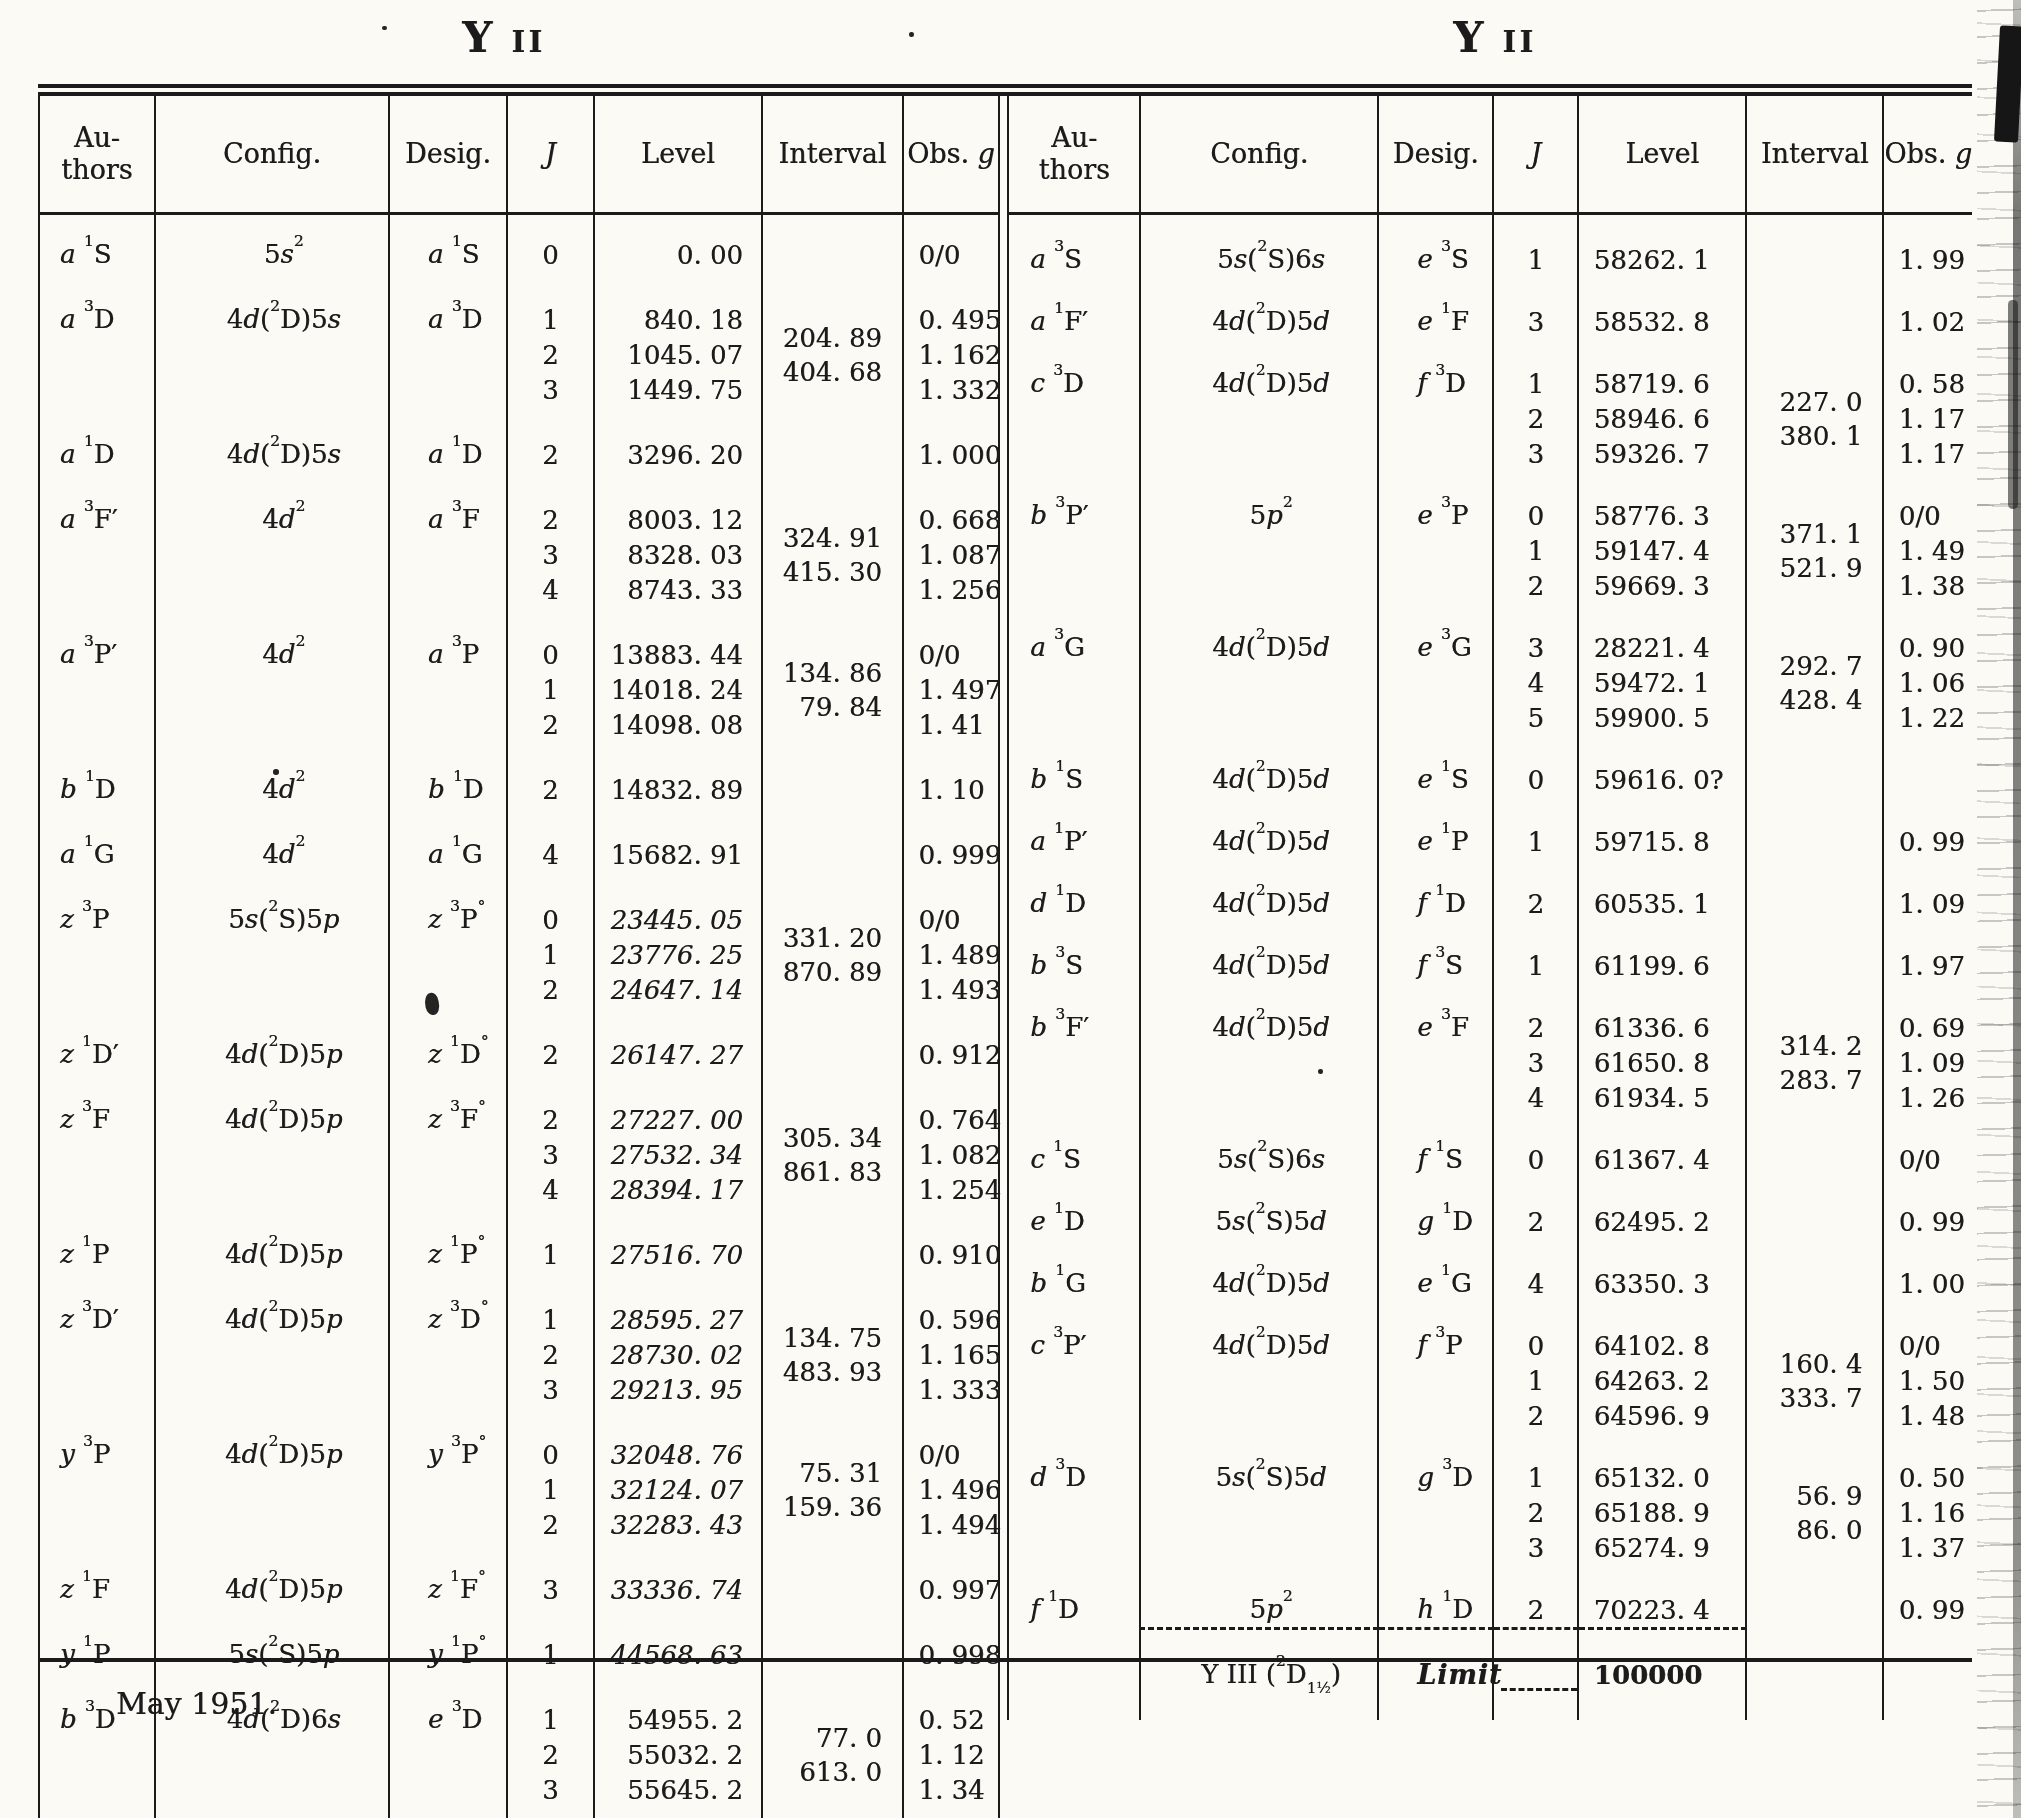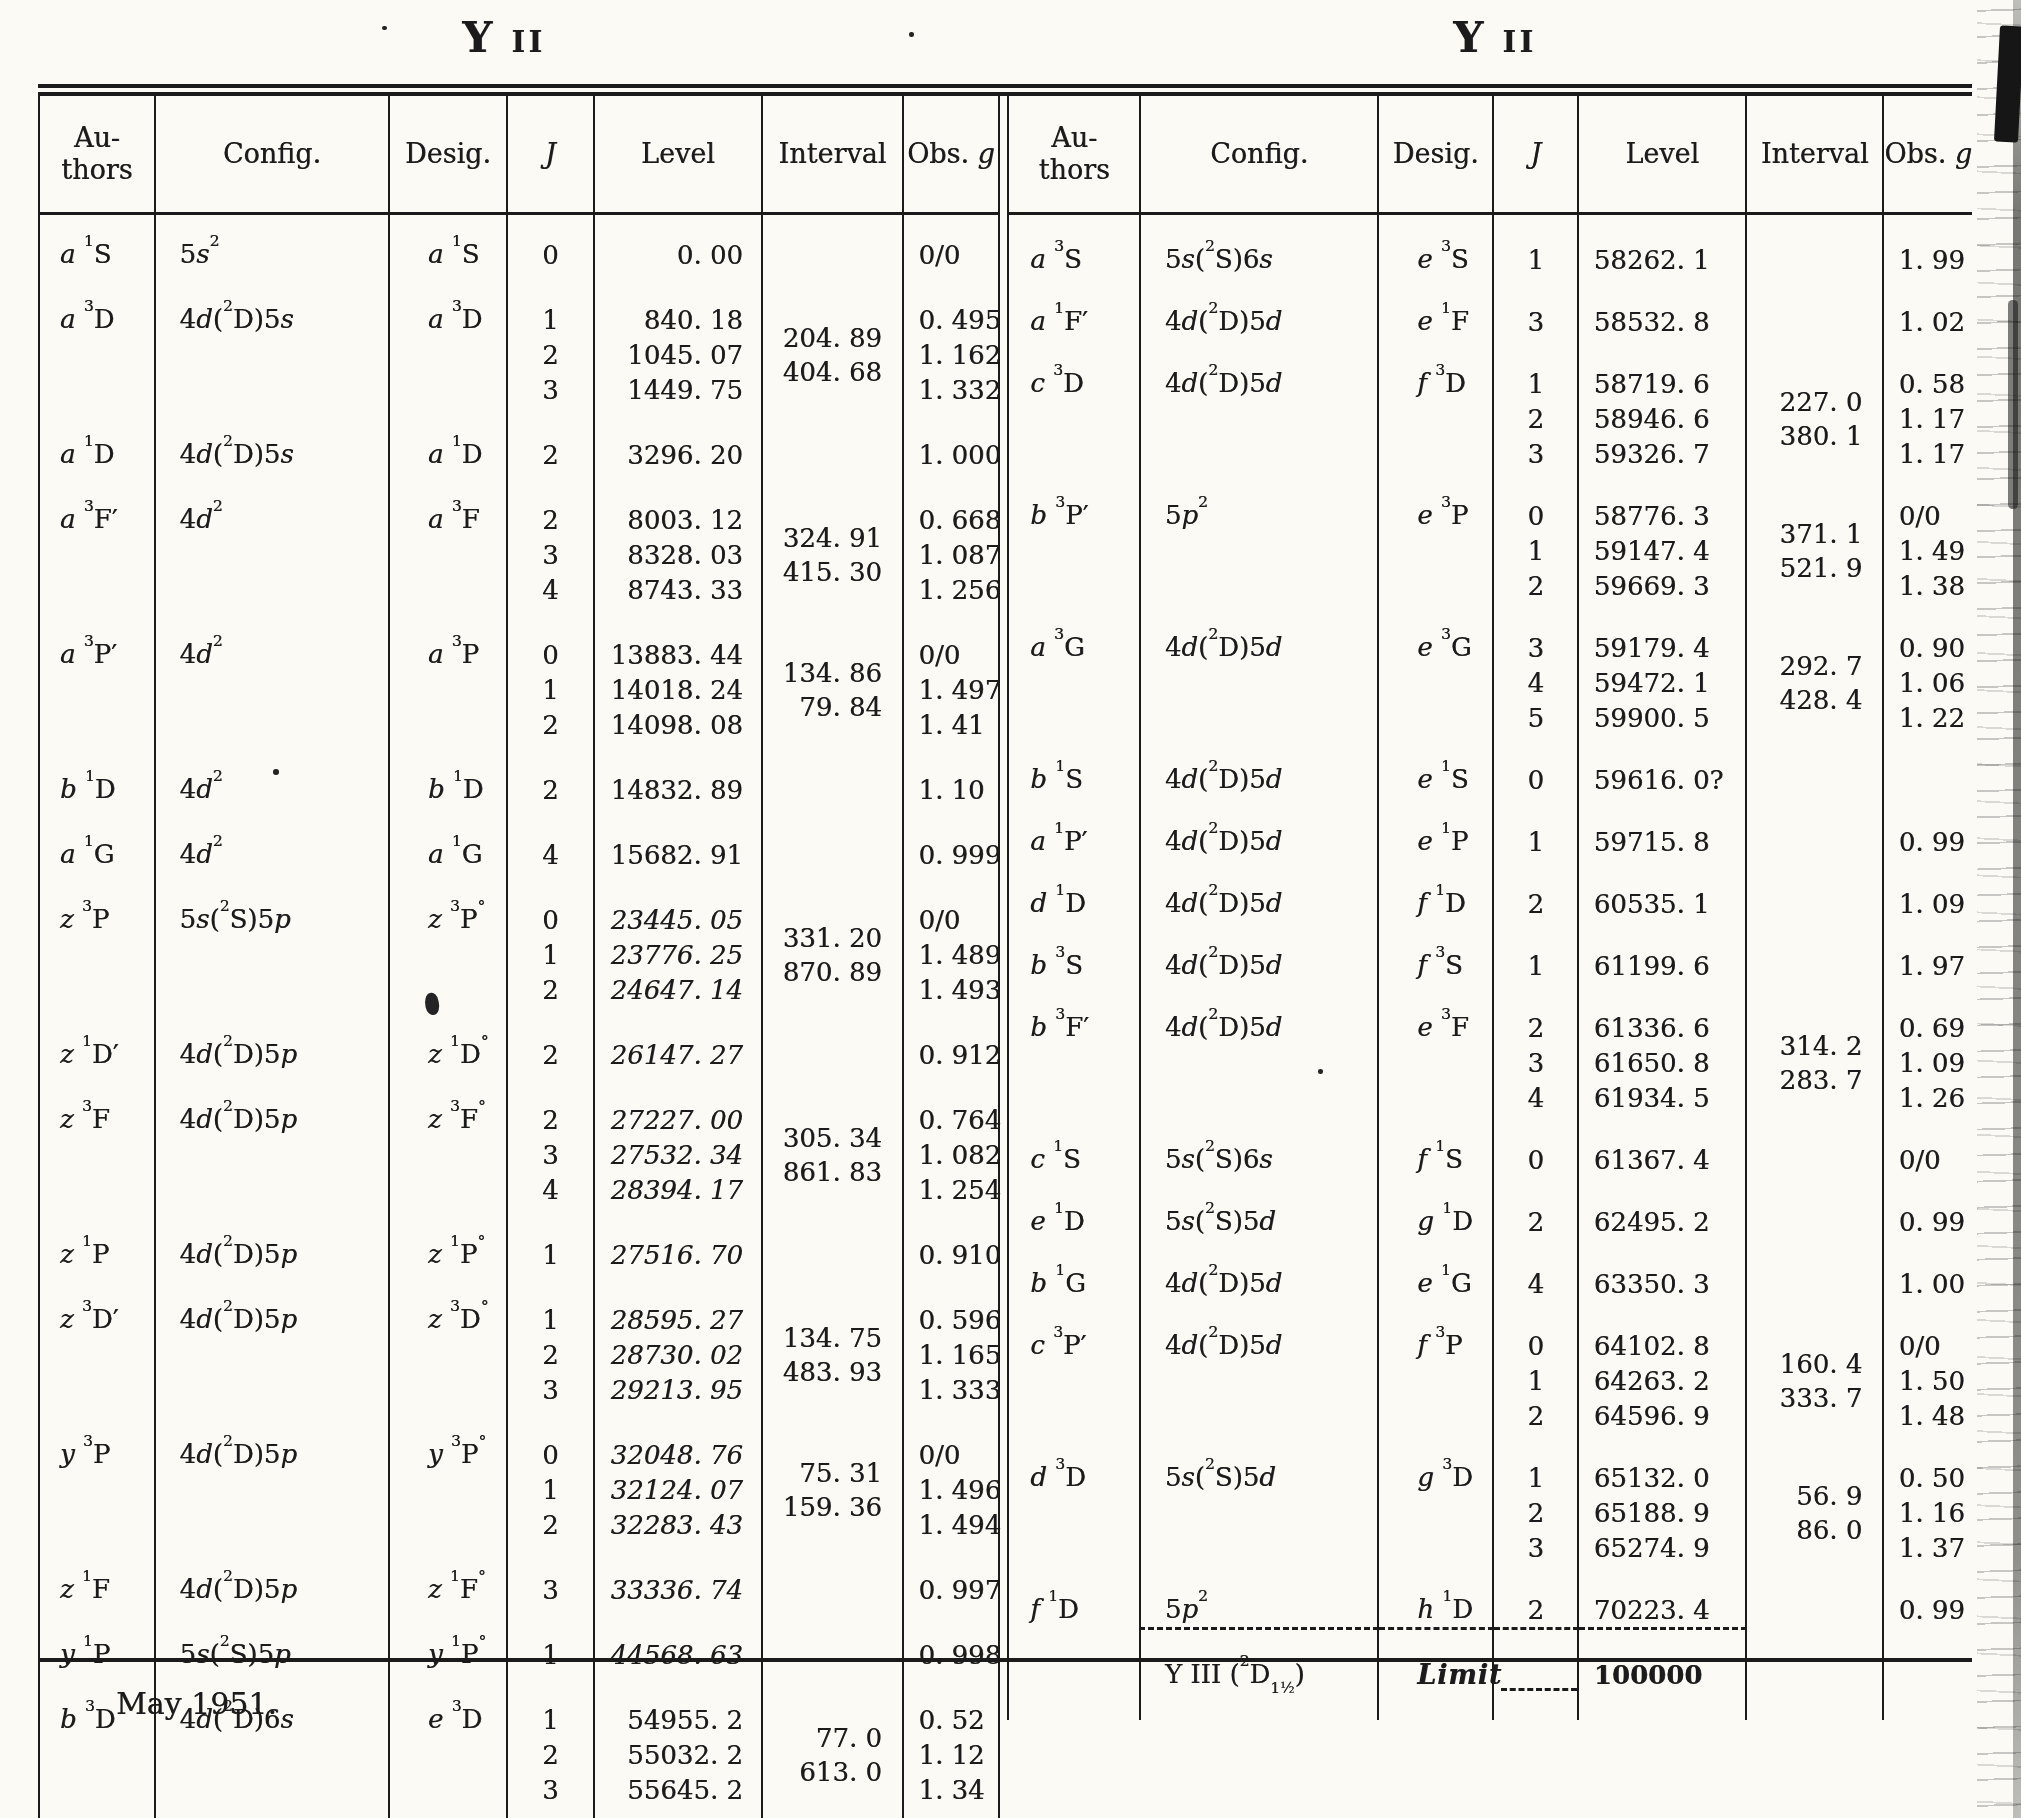--- a/index.html
+++ b/index.html
@@ -43,21 +43,21 @@
     font-size:27px;font-weight:normal;text-align:center;vertical-align:middle;
     border-bottom:3.6px solid var(--ink);height:116px;line-height:1.18;
   }
   .c0,.c1,.c2,.c3,.c4,.c5{border-right:2.7px solid var(--ink);}
 
   td{font-size:26px;vertical-align:middle;}
   tr.line{height:35px;}
   td.auth,td.conf,td.desig{vertical-align:top;line-height:35px;}
   td.auth{padding-left:20px;}
   #right-table td.auth{padding-left:21px;}
-  td.conf{padding-left:23.6px;}
+  td.conf{padding-left:23.6px;text-align:center;}
   td.desig{padding-left:38px;}
   td.j{text-align:center;}
   td.level{text-align:right;padding-right:18px;}
   #right-table td.level{text-align:left;padding-left:14.5px;padding-right:3px;}
   td.iv{vertical-align:middle;text-align:right;padding-right:20px;}
   .iv-line{line-height:34px;}
   td.obsg{text-align:left;padding-left:14.5px;}
   .it{font-style:italic;margin-left:36px;}
   i{font-style:italic;}
   sup{font-size:60%;position:relative;top:-0.5em;line-height:0;letter-spacing:0;}
@@ -669,21 +669,21 @@
             <td class="c3"></td>
             <td class="c4"></td>
             <td class="c5"></td>
             <td class="c6"></td>
           </tr>
           <tr class="line">
             <td class="auth c0" rowspan="3"><i>a</i> <sup>3</sup>G</td>
             <td class="conf c1" rowspan="3">4<i>d</i>(<sup>2</sup>D)5<i>d</i></td>
             <td class="desig c2" rowspan="3"><i>e</i> <sup>3</sup>G</td>
             <td class="j c3">3</td>
-            <td class="level c4">59179. 4</td>
+            <td class="level c4">28221. 4</td>
             <td class="iv c5" rowspan="3">
               <div class="iv-line">292. 7</div>
               <div class="iv-line">428. 4</div>
             </td>
             <td class="obsg c6">0. 90</td>
           </tr>
           <tr class="line">
             <td class="j c3">4</td>
             <td class="level c4">59472. 1</td>
             <td class="obsg c6">1. 06</td>

